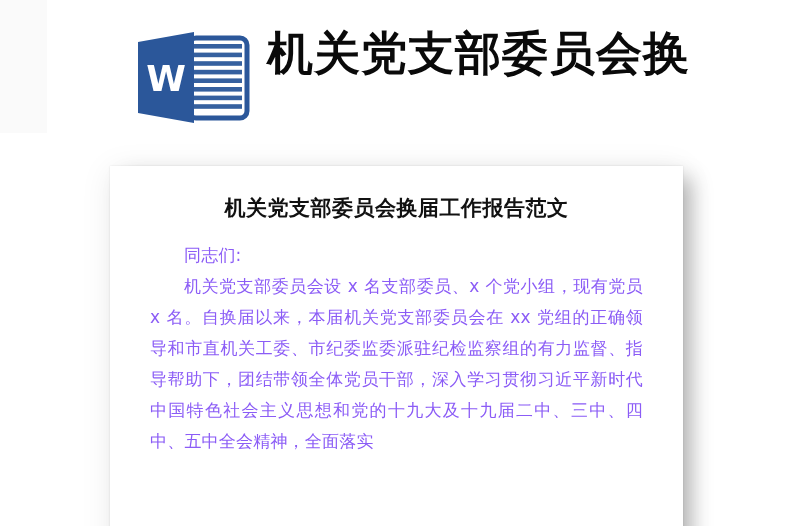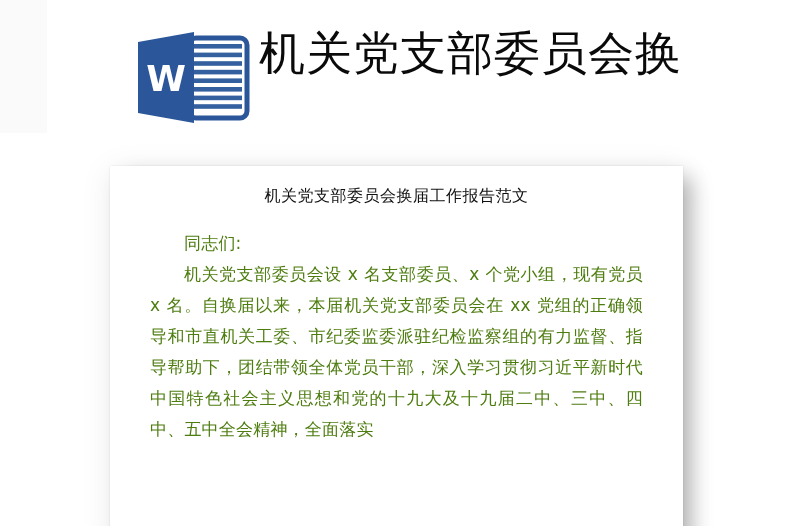--- a/index.html
+++ b/index.html
@@ -30,23 +30,23 @@
     top: 30px;
     display: flex;
     align-items: flex-start;
   }
   .word-icon {
     flex: 0 0 auto;
     margin-top: 2px;
   }
   .header-title {
     width: 438px;
-    margin-left: 8px;
+    margin-left: 16px;
     font-size: 46px;
-    font-weight: 400;
+    font-weight: 700;
     line-height: 47px;
     letter-spacing: 1px;
     color: #0a0a0a;
   }
   .header-title .line { display: block; }
   
   .page {
     position: absolute;
     left: 110px;
     top: 166px;
@@ -54,33 +54,33 @@
     height: 430px;
     box-sizing: border-box;
     background: #ffffff;
     padding: 13px 40px 0 40px;
     box-shadow:
       0 0 2px rgba(0,0,0,0.10),
       12px 8px 20px -4px rgba(0,0,0,0.28),
       0 4px 30px rgba(0,0,0,0.08);
   }
   .doc-title {
-    margin: 0 0 15px 0;
-    font-size: 16px;
-    font-weight: 400;
+    margin: 12px 0 15px 0;
+    font-size: 21px;
+    font-weight: 700;
     line-height: 34px;
     letter-spacing: 0.5px;
     text-align: center;
     color: #111111;
   }
   .doc-par {
     margin: 0;
     font-size: 17px;
     line-height: 31px;
-    color: #4d7c0f;
+    color: #8b5cf6;
     text-align: justify;
     text-indent: 2em;
     letter-spacing: 0.2px;
   }
   .doc-salutation { text-align: left; }
 </style>
 </head>
 <body>
 
 <div class="viewport">

